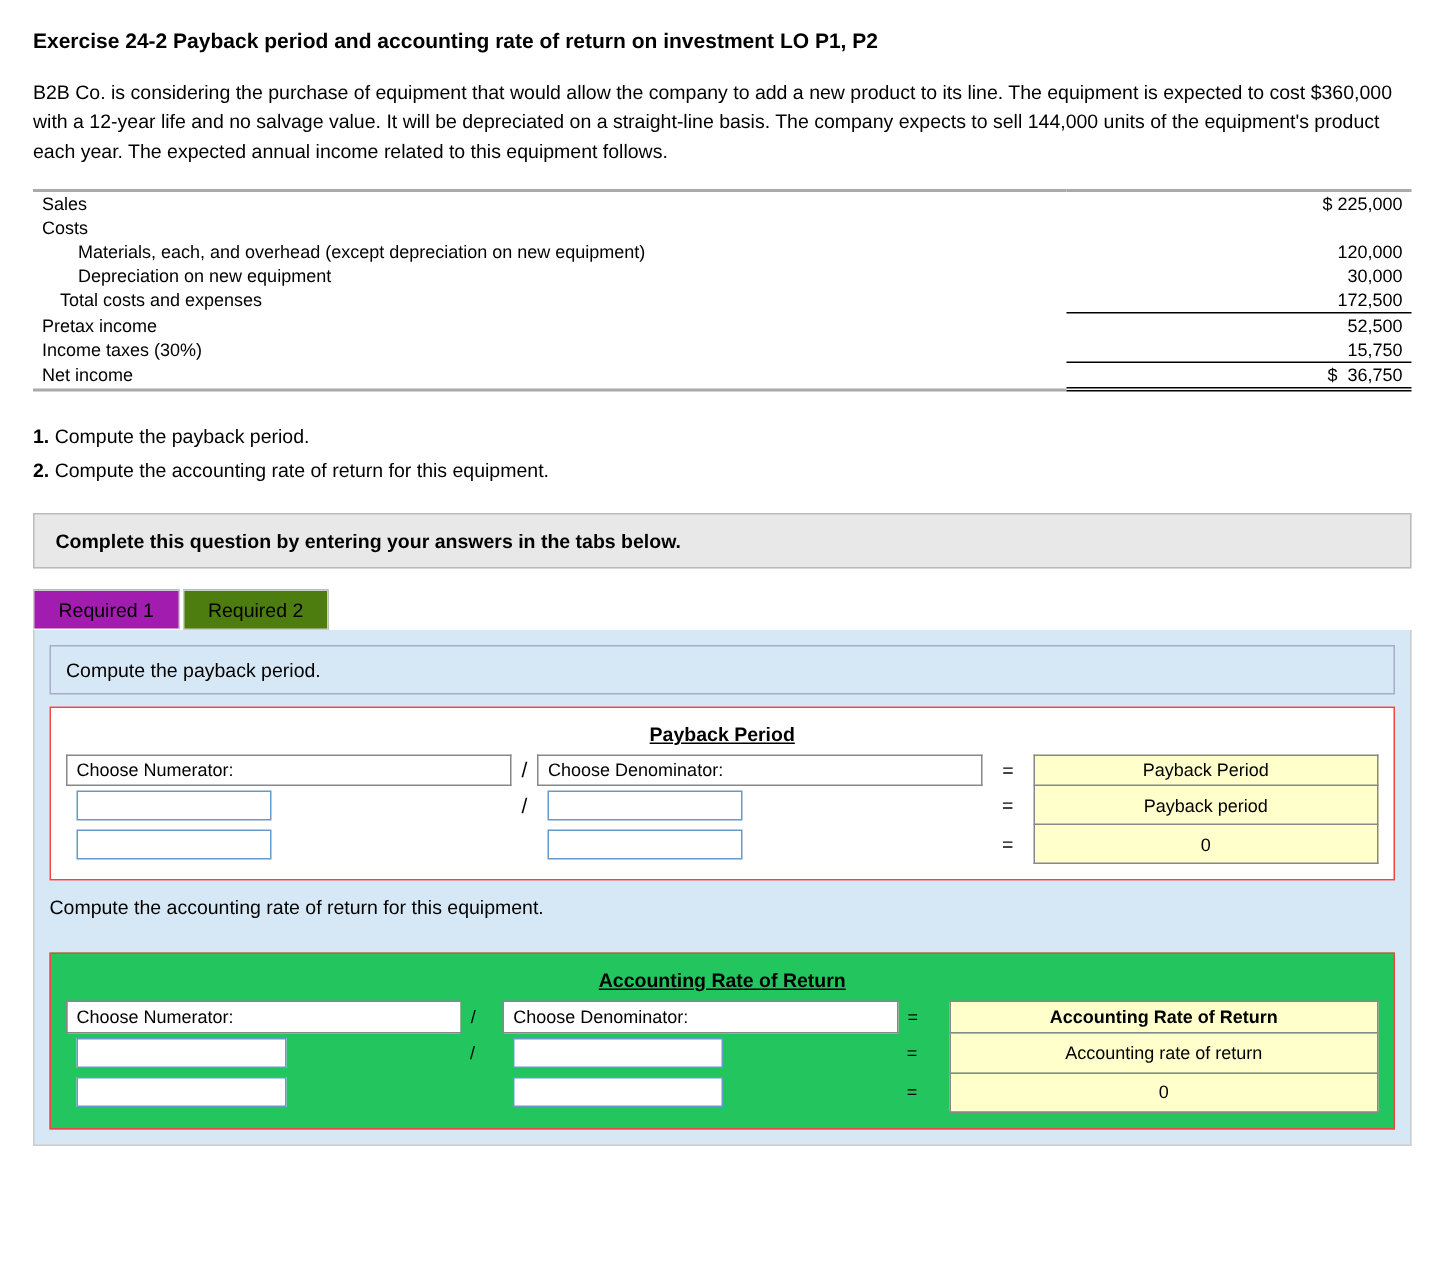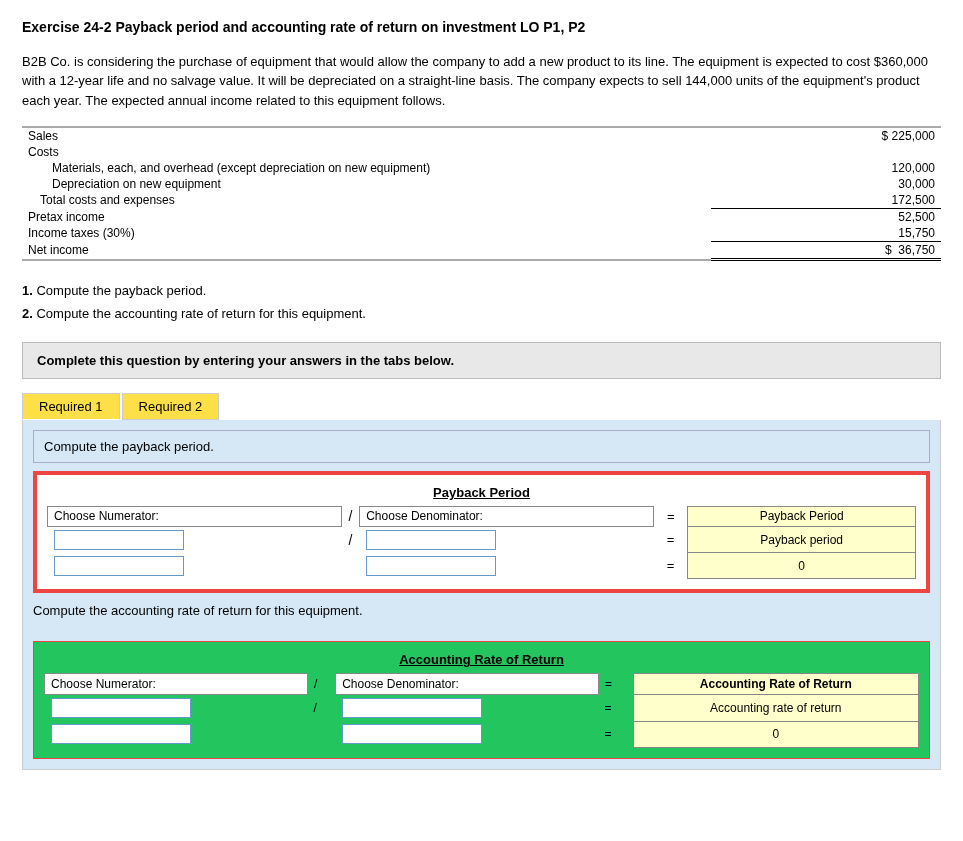--- a/index.html
+++ b/index.html
@@ -56,41 +56,41 @@
     }
     
     .tabs-row {
       display: flex;
       flex-direction: row;
       margin-bottom: 0;
     }
     .tab {
       border: 1px solid #ccc;
       padding: 5px 16px;
-      background: #fde047;
+      background: #4d7c0f;
       cursor: pointer;
       font-size: 13px;
       margin-right: 2px;
     }
     .tab.active {
-      background: #fde047;
+      background: #a21caf;
       border-bottom: 1px solid #fff;
       font-weight: normal;
     }
     
     .blue-section {
       background: #d6e8f5;
       border: 1px solid #aac;
       padding: 8px 10px;
       font-size: 13px;
       margin-bottom: 8px;
     }
     
     .calc-section {
-      border: 4px solid #ef4444;
+      border: 1px solid #ef4444;
       padding: 10px;
       margin-bottom: 10px;
       background: #fff;
     }
     .calc-title {
       text-align: center;
       font-weight: bold;
       font-size: 13px;
       text-decoration: underline;
       margin-bottom: 6px;

